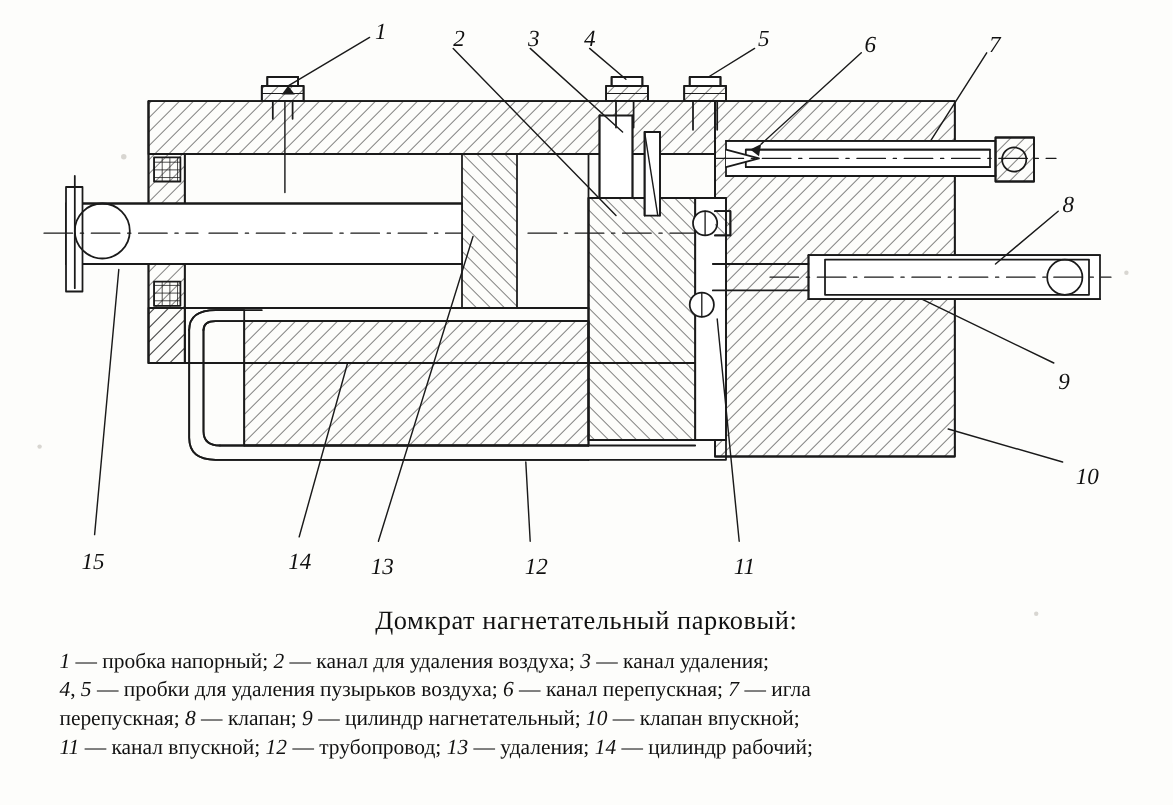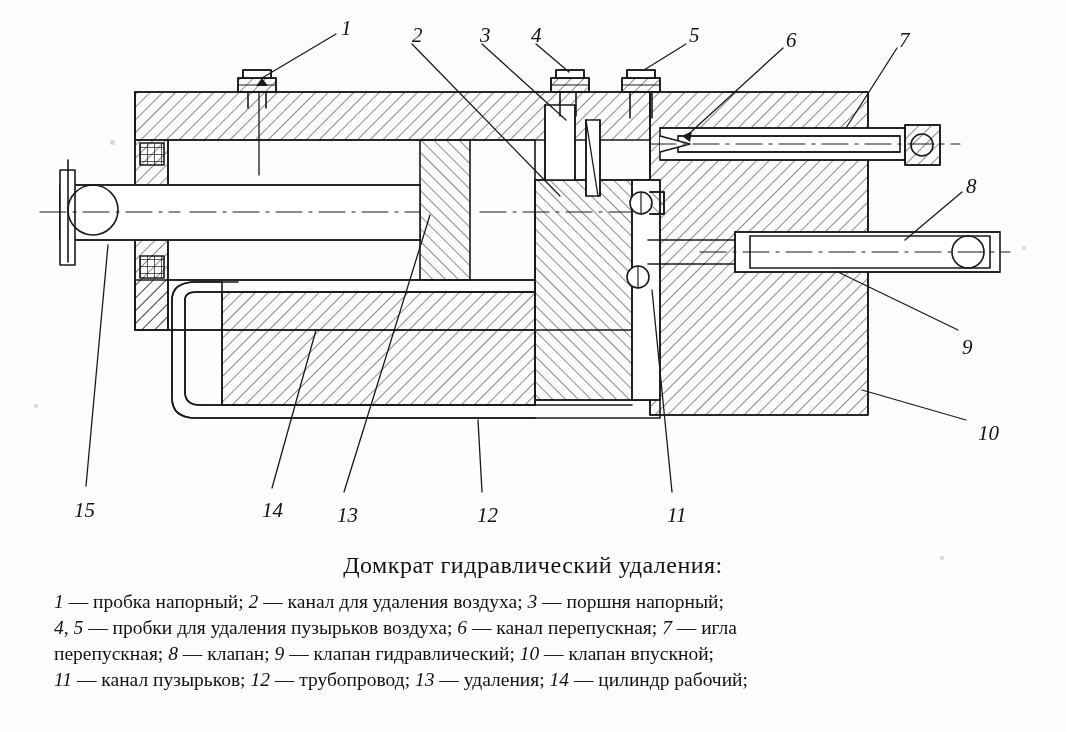--- a/index.html
+++ b/index.html
@@ -251,26 +251,26 @@
     <div class="callout-label" style="left:962px; top:337px;">9</div>
     <div class="callout-label" style="left:978px; top:423px;">10</div>
     <div class="callout-label" style="left:667px; top:505px;">11</div>
     <div class="callout-label" style="left:477px; top:505px;">12</div>
     <div class="callout-label" style="left:337px; top:505px;">13</div>
     <div class="callout-label" style="left:262px; top:500px;">14</div>
     <div class="callout-label" style="left:74px;  top:500px;">15</div>
   </div>
 
   <div id="caption-block">
-    <div id="caption-title">Домкрат гидравлический удаления:</div>
+    <div id="caption-title">Домкрат нагнетательный парковый:</div>
     <div id="legend">
-        <div class="lgline"><span class="num">1</span><span> — пробка напорный; </span><span class="num">2</span><span> — канал для удаления воздуха; </span><span class="num">3</span><span> — поршня напорный;</span></div>
+        <div class="lgline"><span class="num">1</span><span> — пробка напорный; </span><span class="num">2</span><span> — канал для удаления воздуха; </span><span class="num">3</span><span> — канал удаления;</span></div>
         <div class="lgline"><span class="num">4</span><span>, </span><span class="num">5</span><span> — пробки для удаления пузырьков воздуха; </span><span class="num">6</span><span> — канал перепускная; </span><span class="num">7</span><span> — игла</span></div>
-        <div class="lgline"><span>перепускная; </span><span class="num">8</span><span> — клапан; </span><span class="num">9</span><span> — клапан гидравлический; </span><span class="num">10</span><span> — клапан впускной;</span></div>
-        <div class="lgline"><span class="num">11</span><span> — канал пузырьков; </span><span class="num">12</span><span> — трубопровод; </span><span class="num">13</span><span> — удаления; </span><span class="num">14</span><span> — цилиндр рабочий;</span></div>
+        <div class="lgline"><span>перепускная; </span><span class="num">8</span><span> — клапан; </span><span class="num">9</span><span> — цилиндр нагнетательный; </span><span class="num">10</span><span> — клапан впускной;</span></div>
+        <div class="lgline"><span class="num">11</span><span> — канал впускной; </span><span class="num">12</span><span> — трубопровод; </span><span class="num">13</span><span> — удаления; </span><span class="num">14</span><span> — цилиндр рабочий;</span></div>
       </div>
   </div>
 
   <div class="speck" style="left:110px; top:140px; width:5px; height:5px;"></div>
   <div class="speck" style="left:1022px; top:246px; width:4px; height:4px;"></div>
   <div class="speck" style="left:34px; top:404px; width:4px; height:4px;"></div>
   <div class="speck" style="left:940px; top:556px; width:4px; height:4px;"></div>
 </div>
 
 </body></html>

